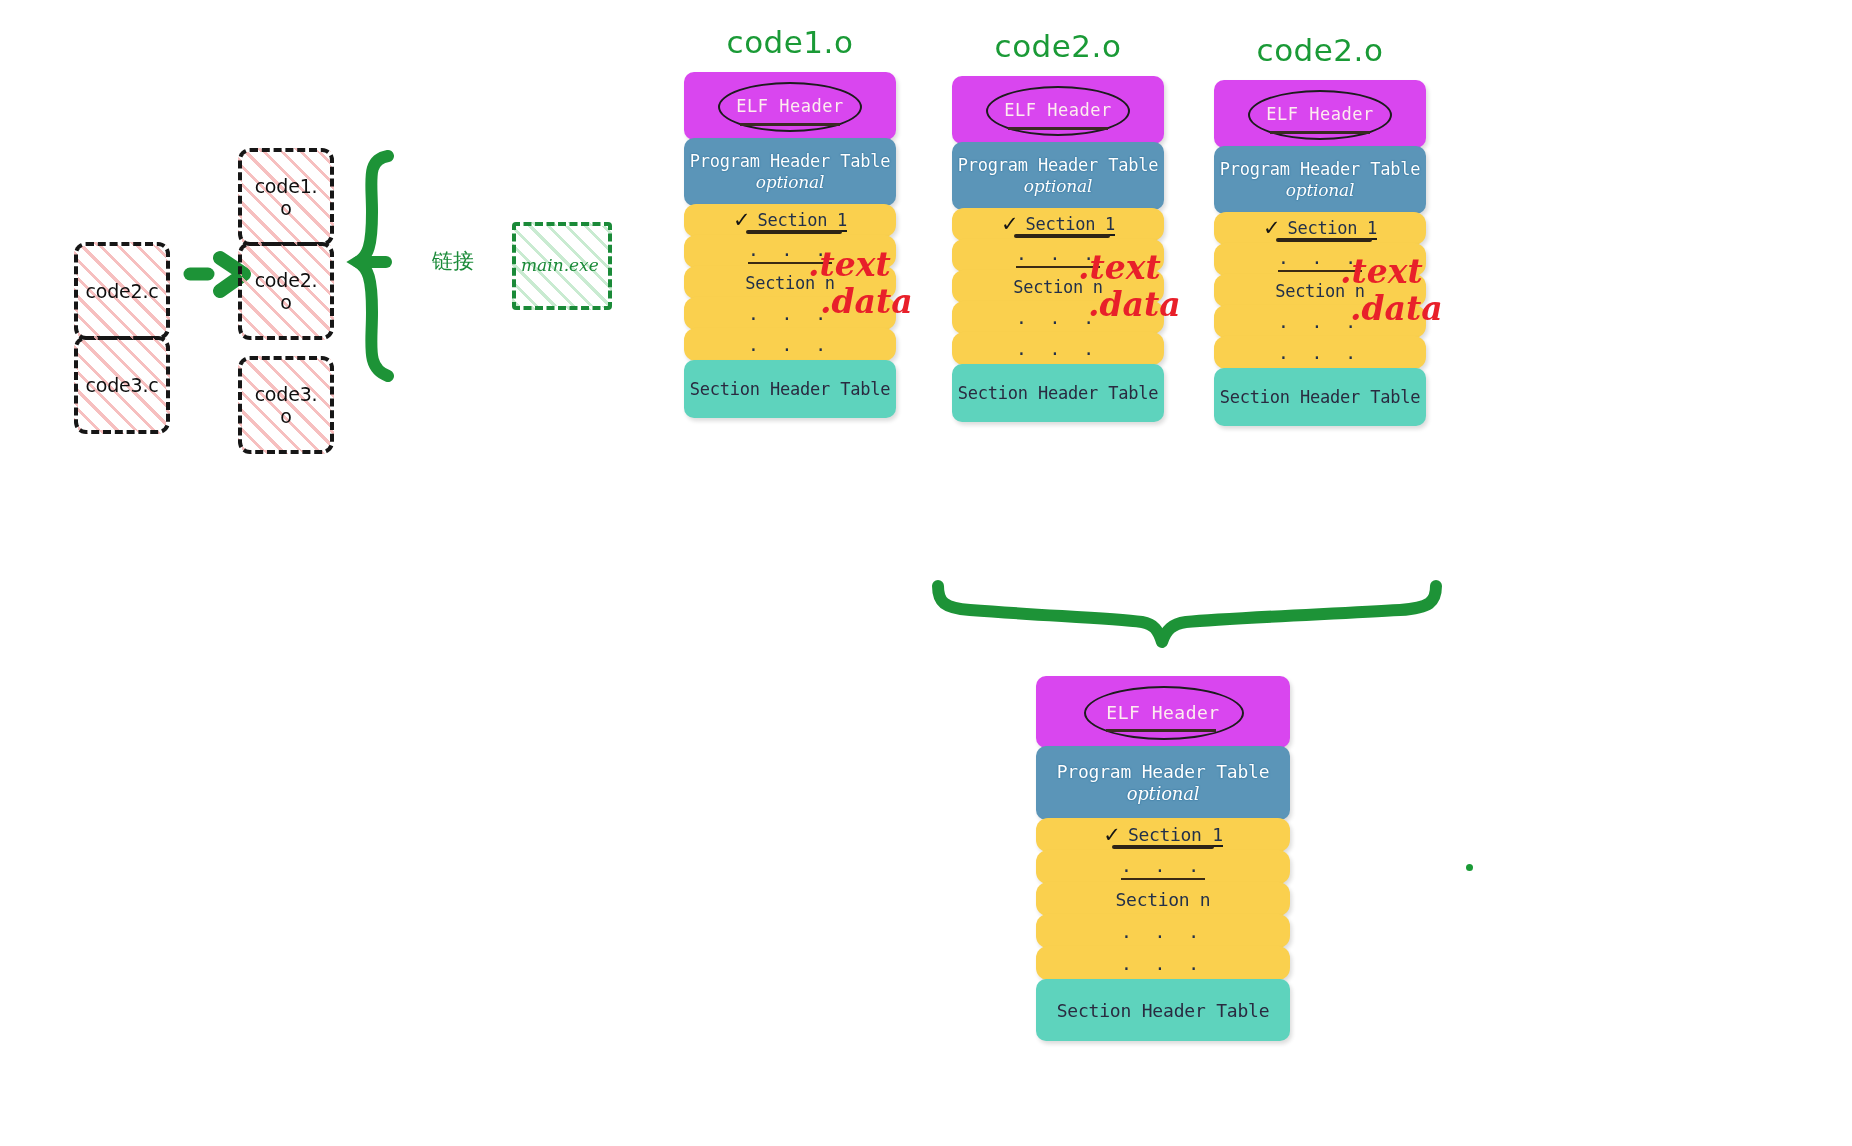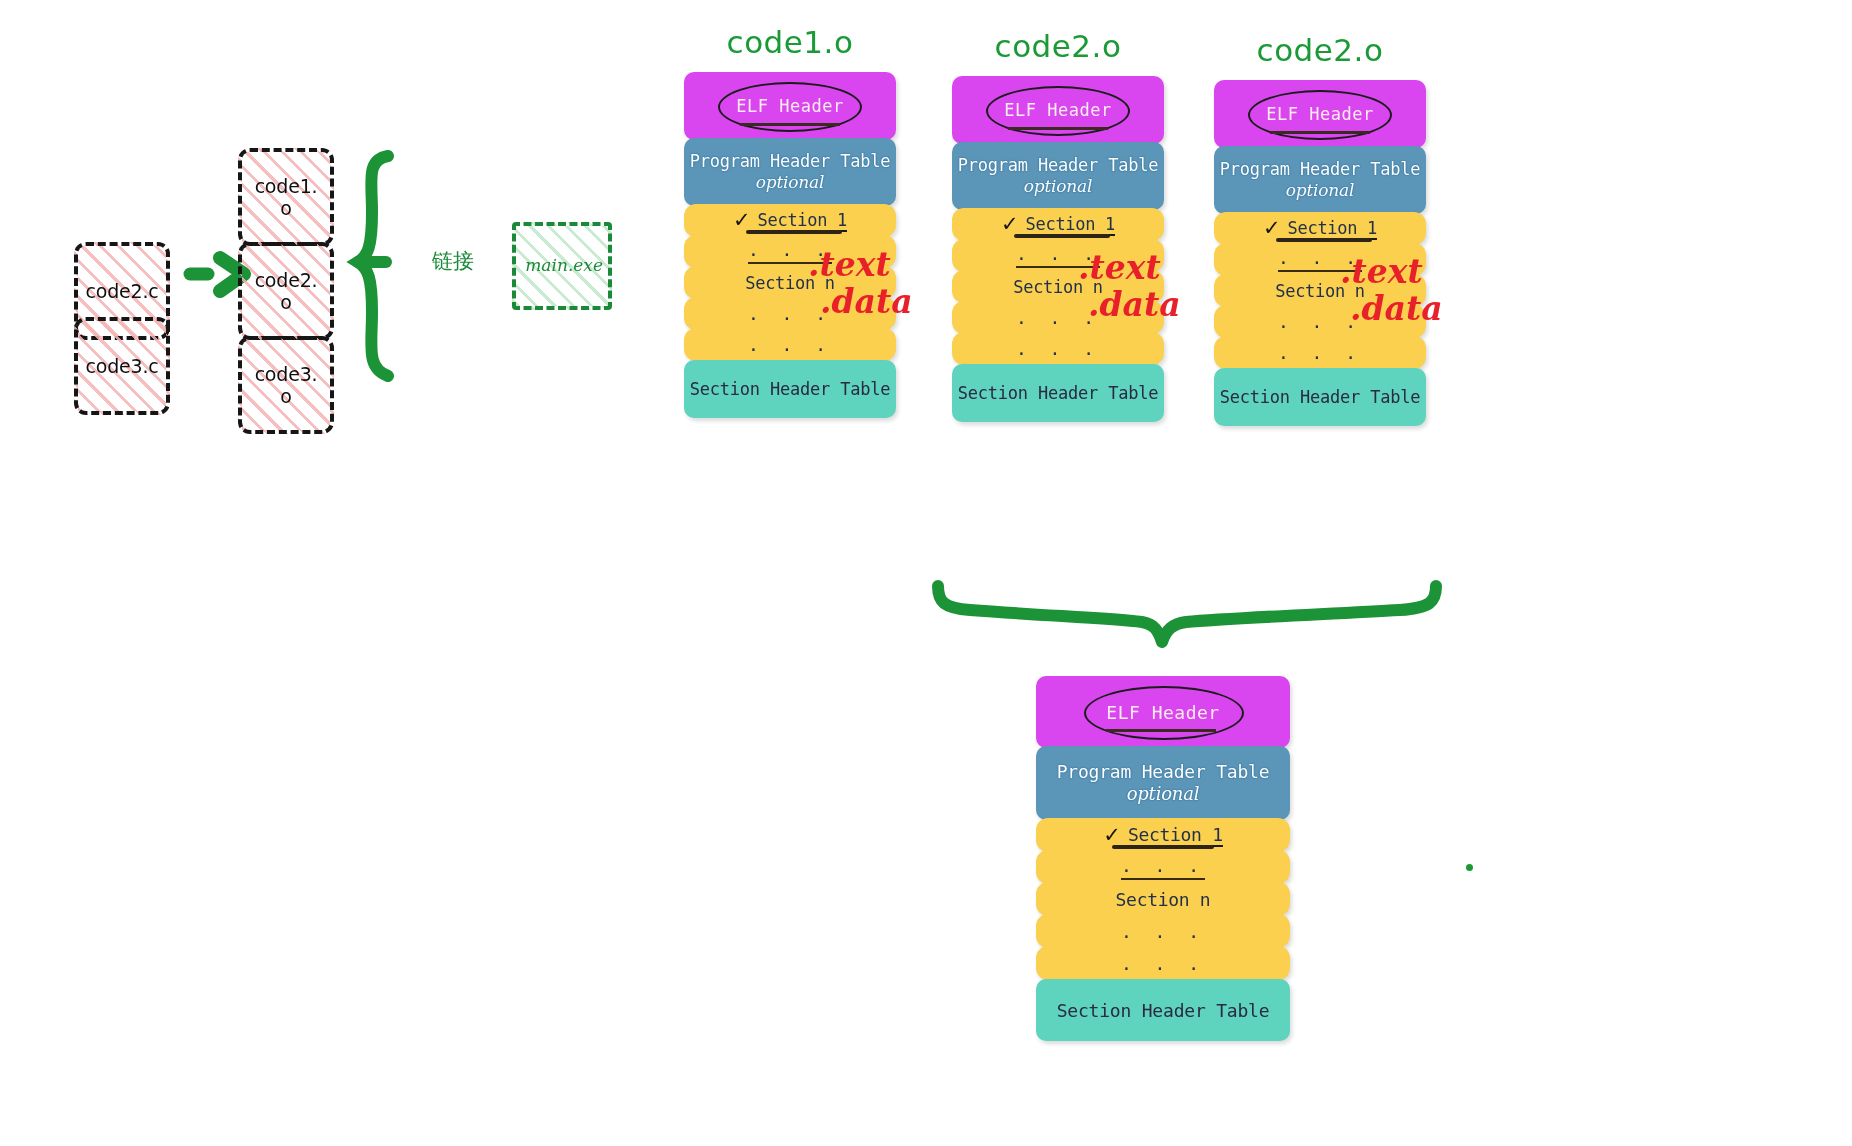--- a/index.html
+++ b/index.html
@@ -36,21 +36,21 @@
     background:
       repeating-linear-gradient(45deg,
         rgba(120,205,140,.40) 0px, rgba(120,205,140,.40) 3px,
         rgba(255,255,255,0) 3px, rgba(255,255,255,0) 13px);
     display:flex;align-items:center;justify-content:center;
     box-sizing:border-box;
   }
   .exebox span{
     font-family:"DejaVu Serif",serif;font-style:italic;
     font-size:17px;color:#1a8a38;line-height:1.15;
-    text-align:right;width:82px;word-break:break-all;
+    text-align:left;width:82px;word-break:break-all;
   }
 
   
   .elfcol{position:absolute;}
   .coltitle{
     position:absolute;left:0;width:100%;text-align:center;
     font-family:"DejaVu Sans",sans-serif;
     font-size:31px;color:#1a9a36;letter-spacing:.5px;
   }
   .band{
@@ -124,36 +124,36 @@
   }
 </style>
 </head>
 <body>
 
 <div class="stage">
 
   <div class="srcbox" style="left:74px;top:242px;">
     <span>code2.c</span>
   </div>
-  <div class="srcbox" style="left:74px;top:317px;">
+  <div class="srcbox" style="left:74px;top:336px;">
     <span>code3.c</span>
   </div>
 
   <svg class="brace" style="left:186px;top:250px;" width="90" height="48">
     <path d="M4,24 L22,24" stroke="#1d9337" stroke-width="13" stroke-linecap="round" fill="none"></path>
     <path d="M34,8 L58,24 L34,41" stroke="#1d9337" stroke-width="14" stroke-linecap="round" stroke-linejoin="round" fill="none"></path>
   </svg>
 
   <div class="srcbox" style="left:238px;top:148px;">
     <span>code1.o</span>
   </div>
   <div class="srcbox" style="left:238px;top:242px;">
     <span>code2.o</span>
   </div>
-  <div class="srcbox" style="left:238px;top:336px;">
+  <div class="srcbox" style="left:238px;top:356px;">
     <span>code3.o</span>
   </div>
 
   <svg class="brace" style="left:352px;top:150px;" width="80" height="240">
     <path d="M36,6 C14,10 20,30 20,62 C20,96 16,106 6,112
              C16,118 20,128 20,162 C20,196 14,218 36,226" stroke="#1d9337" stroke-width="12" stroke-linecap="round" fill="none"></path>
     <path d="M6,112 L34,112" stroke="#1d9337" stroke-width="12" stroke-linecap="round" fill="none"></path>
   </svg>
 
   <div class="green-label" style="left:432px;top:247px;font-size:21px;">链接</div>

